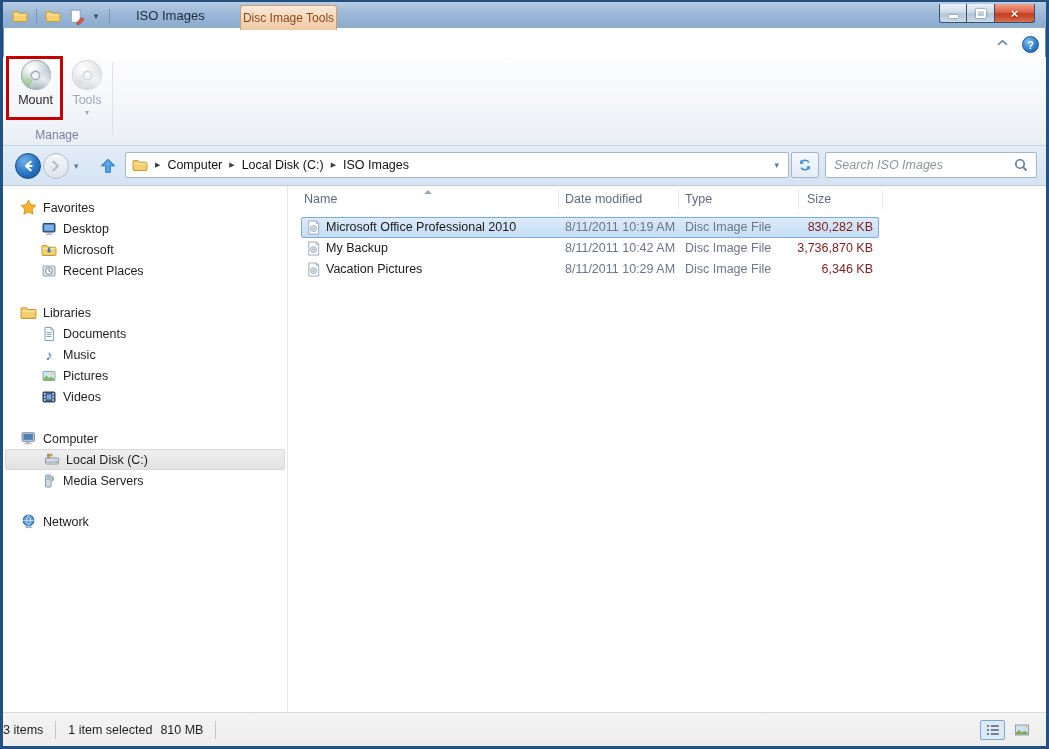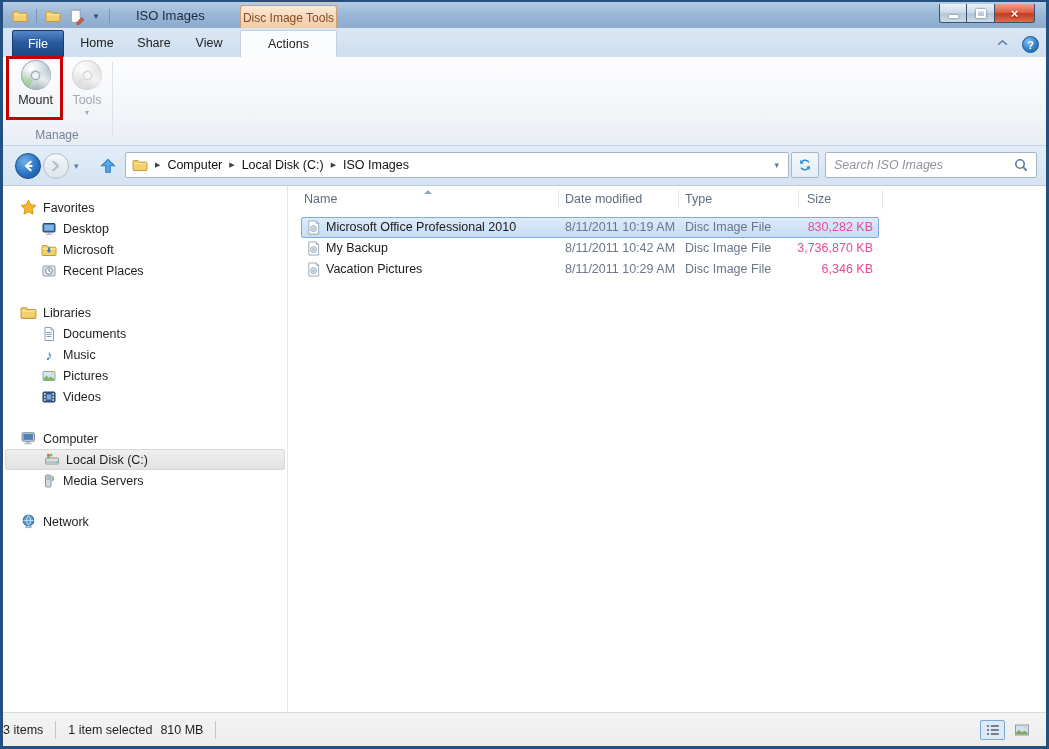--- a/index.html
+++ b/index.html
@@ -94,21 +94,21 @@
   .sortarrow { position:absolute; left:136px; top:4px; width:0; height:0;
     border-left:4px solid transparent; border-right:4px solid transparent; border-bottom:4px solid #97a7ba; }
   .frow { position:absolute; left:0; width:100%; height:16px; line-height:21px; }
   .frow .sel-bg { position:absolute; left:13px; top:0; width:578px; height:21px;
     background:linear-gradient(#ddebfa,#c6ddf4); border:1px solid #7eabd9; border-radius:2px; }
   .fcell { position:absolute; top:0; white-space:nowrap; }
   .fc-icon { left:18px; top:3px; }
   .fc-name { left:38px; color:#1a1a1a; }
   .fc-date { left:277px; color:#6b7689; }
   .fc-type { left:397px; color:#6b7689; }
-  .fc-size { left:480px; width:105px; text-align:right; color:#ec4899; }
+  .fc-size { left:480px; width:105px; text-align:right; color:#7f1d1d; }
 
   
   .statusbar { position:absolute; left:3px; right:3px; bottom:3px; height:34px; background:linear-gradient(#f4f4f4,#ededee);
     border-top:1px solid #d8dade; display:flex; align-items:center; color:#1e1e1e; }
   .st-div { width:1px; height:18px; background:#c6c6c6; margin:0 12px; }
   .st-gap { width:8px; }
   .viewbtns { position:absolute; right:12px; top:7px; display:flex; gap:4px; }
   .viewbtn { width:25px; height:20px; display:flex; align-items:center; justify-content:center; border-radius:2px; }
   .viewbtn.active { background:#dce9f6; border:1px solid #7da7d4; }
 
@@ -273,27 +273,20 @@
         </div>
       <div class="winbtn max">
           <span class="glyph-max"></span>
         </div>
       <div class="winbtn close">
           <span>×</span>
         </div>
     </div>
   </div>
 
-  <div class="tabsrow">
-    <div class="tab file" style="left:9px;width:52px;">File</div>
-    <div class="tab plain" style="left:66px;width:56px;">Home</div>
-    <div class="tab plain" style="left:124px;width:54px;">Share</div>
-    <div class="tab plain" style="left:180px;width:52px;">View</div>
-    <div class="tab active" style="left:237px;width:97px;">Actions</div>
-  </div>
   <div class="ribbon-help">
     <span><svg class="ic" width="15" height="14" viewBox="0 0 16 16">
           <use href="#i-chevup"></use>
         </svg></span>
     <span class="help-circle">?</span>
   </div>
 
   <div class="ribbon"></div>
   <div class="rbtn" style="left:10px;top:60px;width:51px;">
     <span class="disc"></span>

